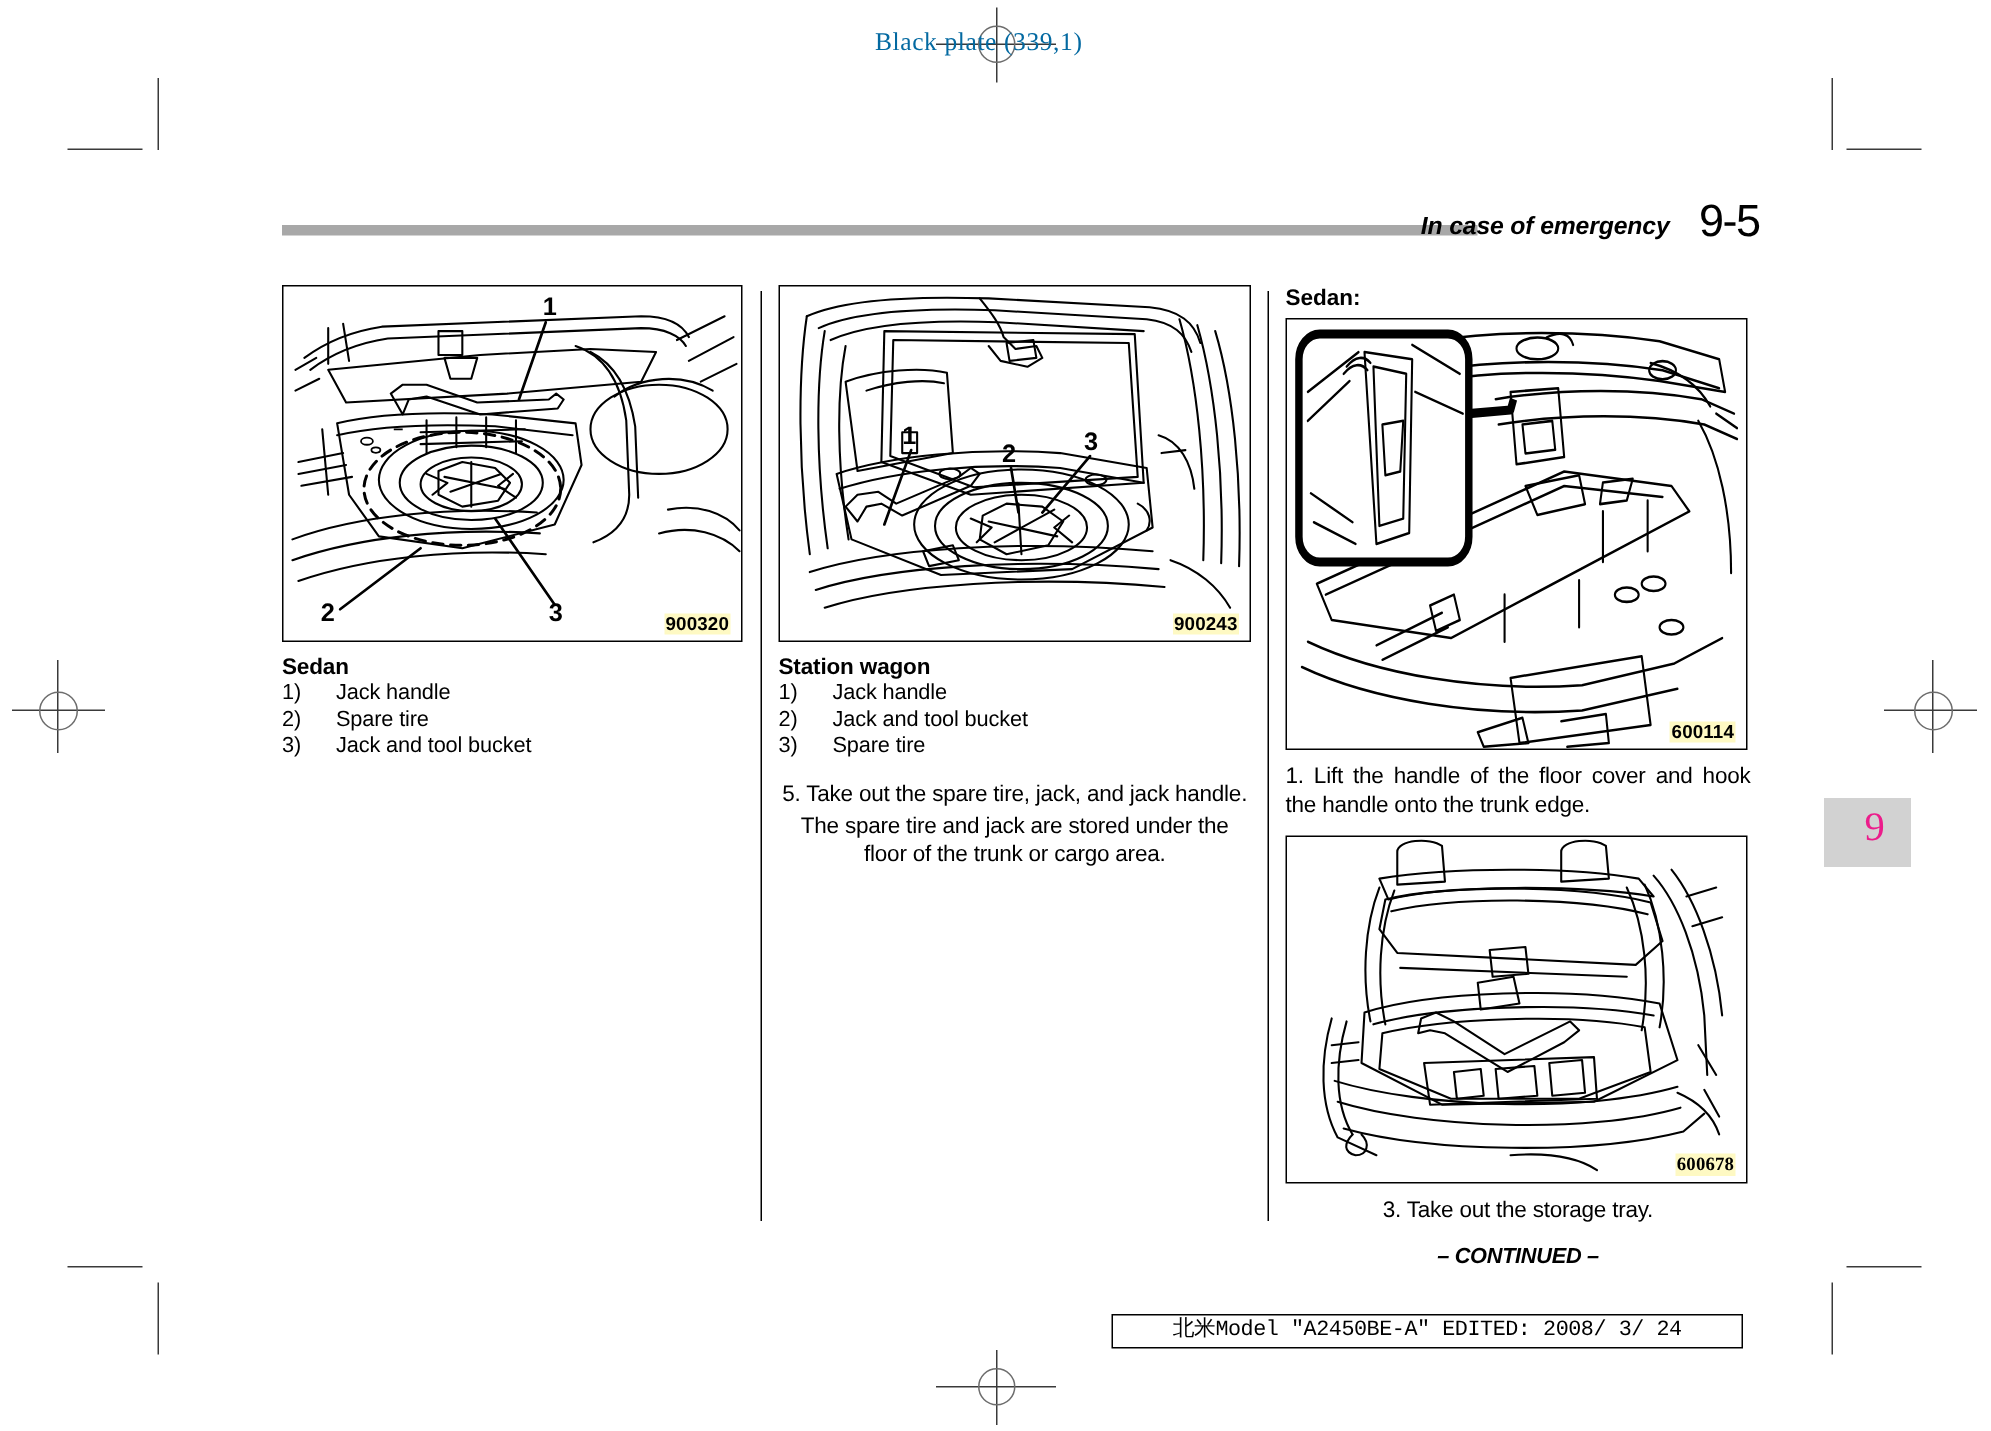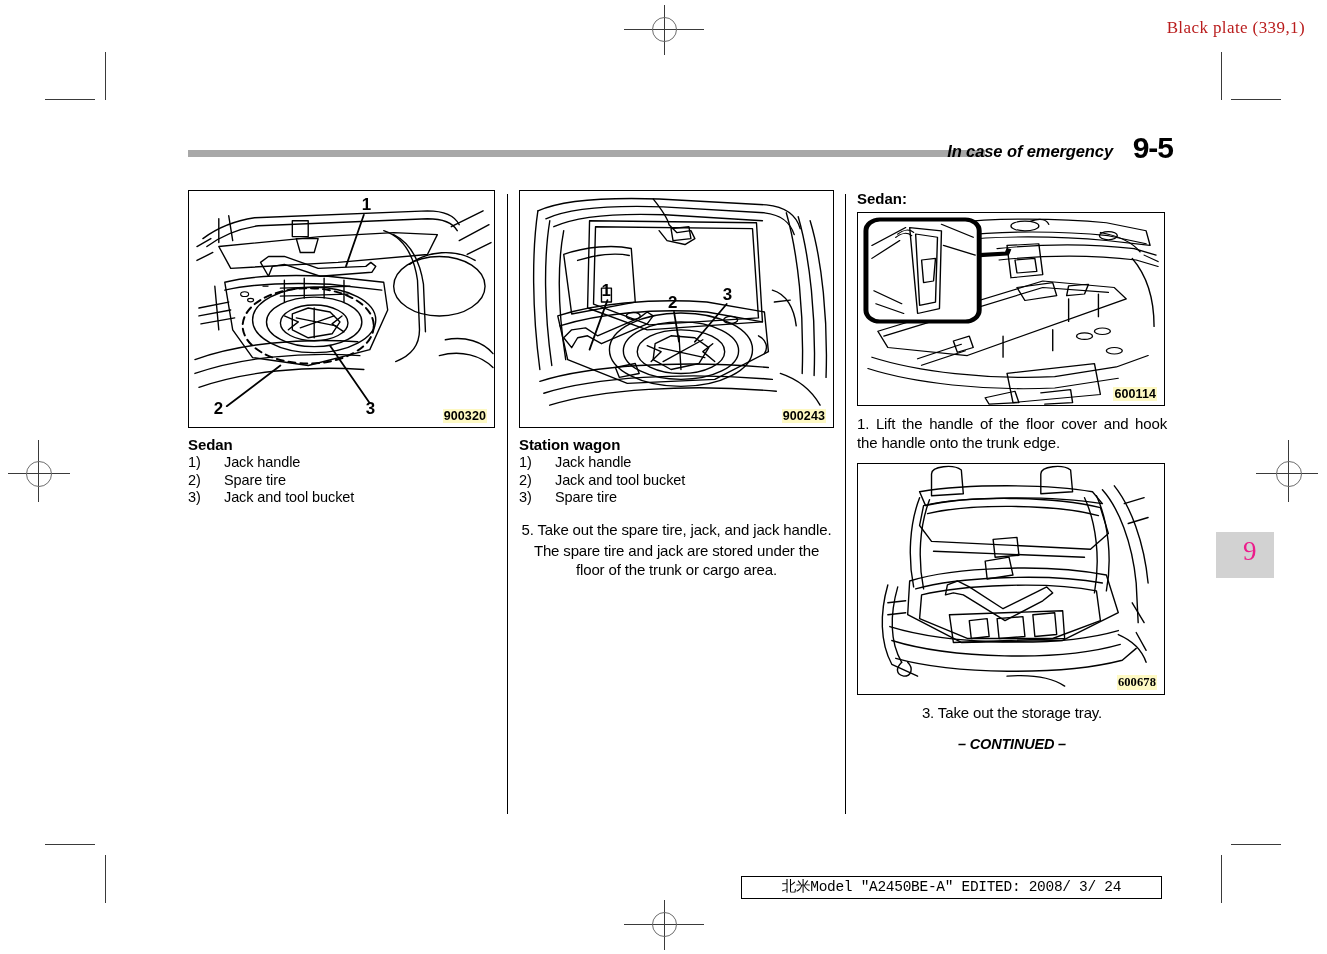--- a/index.html
+++ b/index.html
@@ -27,25 +27,25 @@
     background: transparent;
   }
   .crop-line { position: absolute; background: #3a3a3a; }
 
   
   .black-plate {
     position: absolute;
     top: 18px;
     left: 0;
     width: 1305px;
-    text-align: right;
+    text-align: center;
     font-family: "Liberation Serif", serif;
     font-size: 17px;
     letter-spacing: .4px;
-    color: #b91c1c;
+    color: #0369a1;
   }
 
   .running-head {
     position: absolute;
     top: 138px;
     left: 188px;
     width: 985px;
     height: 36px;
   }
   .rh-bar {
@@ -63,21 +63,21 @@
     font-size: 16.5px;
     font-weight: bold;
     font-style: italic;
     letter-spacing: -0.1px;
   }
   .rh-page {
     position: absolute;
     right: 0;
     top: -7px;
     font-size: 30px;
-    font-weight: bold;
+    font-weight: normal;
     letter-spacing: -1px;
   }
 
   
   .col { position: absolute; top: 190px; }
   #col1 { left: 188px; width: 307px; }
   #col2 { left: 519px; width: 315px; }
   #col3 { left: 857px; width: 310px; }
 
   .col-rule {
@@ -411,21 +411,21 @@
 
   <div style="height:14px;"></div>
   <p class="body nojust tight">5.  Take out the spare tire, jack, and jack handle.</p>
   <p class="body nojust">The spare tire and jack are stored under the floor of the trunk or cargo area.</p>
 </div>
 
 <div class="col" id="col3">
 
   <div class="sec-label">Sedan:</div>
 
-  <div class="figure" style="width:308px; height:194px;">
+  <div class="figure" style="width:308px; height:288px;">
     <svg viewBox="0 0 308 237" preserveAspectRatio="none" aria-hidden="true">
       <g fill="none" stroke="#000" stroke-width="1.4" stroke-linecap="round" stroke-linejoin="round">
 
         <path d="M96 12 C140 6 200 6 250 12 L290 22 L294 40 L250 34 C200 28 140 28 100 34"></path>
         <path d="M100 28 C146 22 204 22 252 28 L290 38"></path>
         <path d="M140 44 C186 38 236 38 278 44 L300 52"></path>
         <path d="M142 58 C188 52 238 52 280 58 L302 66"></path>
 
         <path d="M150 40 L182 38 L186 76 L154 80 Z"></path>
         <path d="M158 58 L178 56 L180 72 L160 74 Z"></path>

